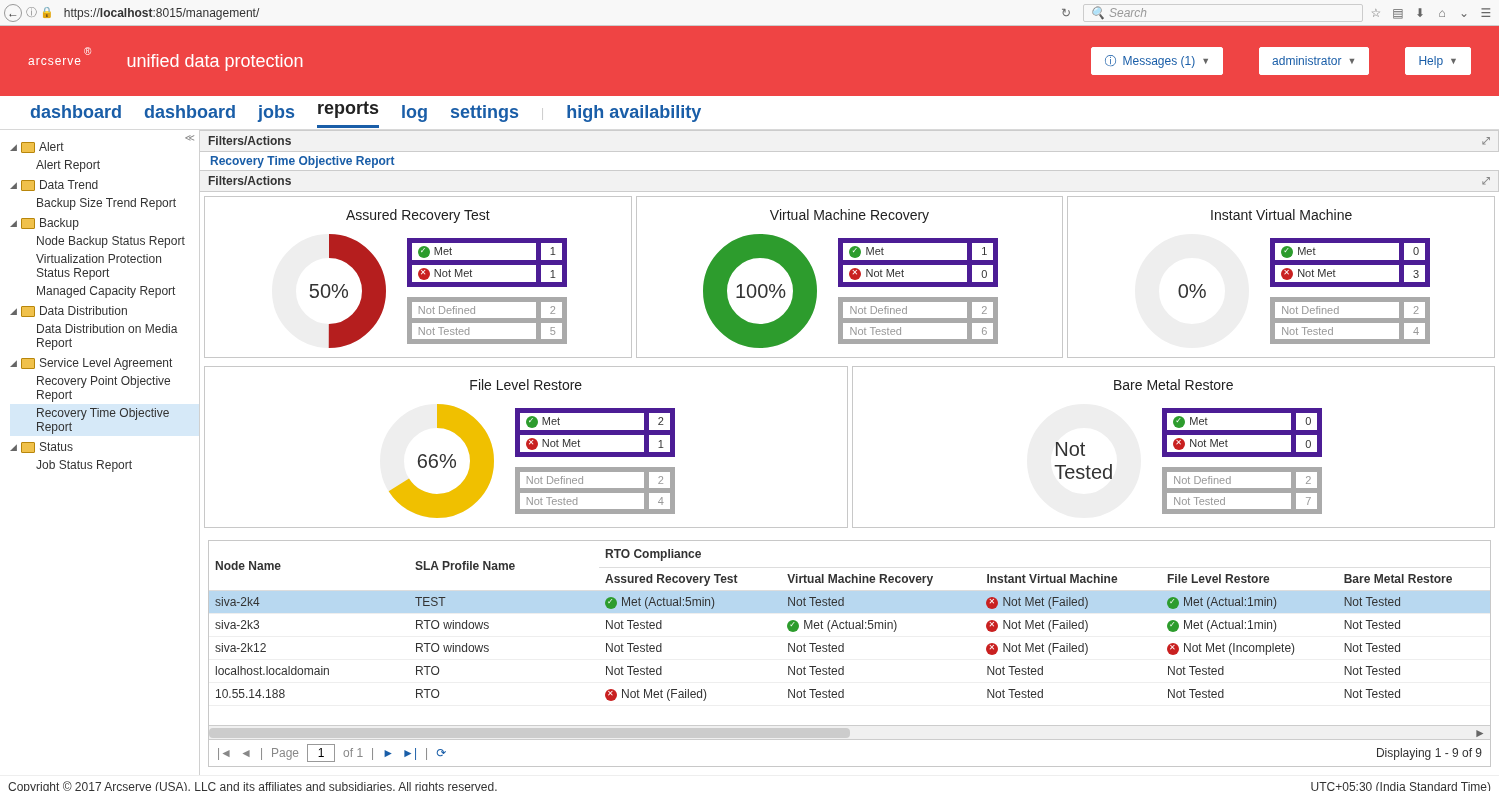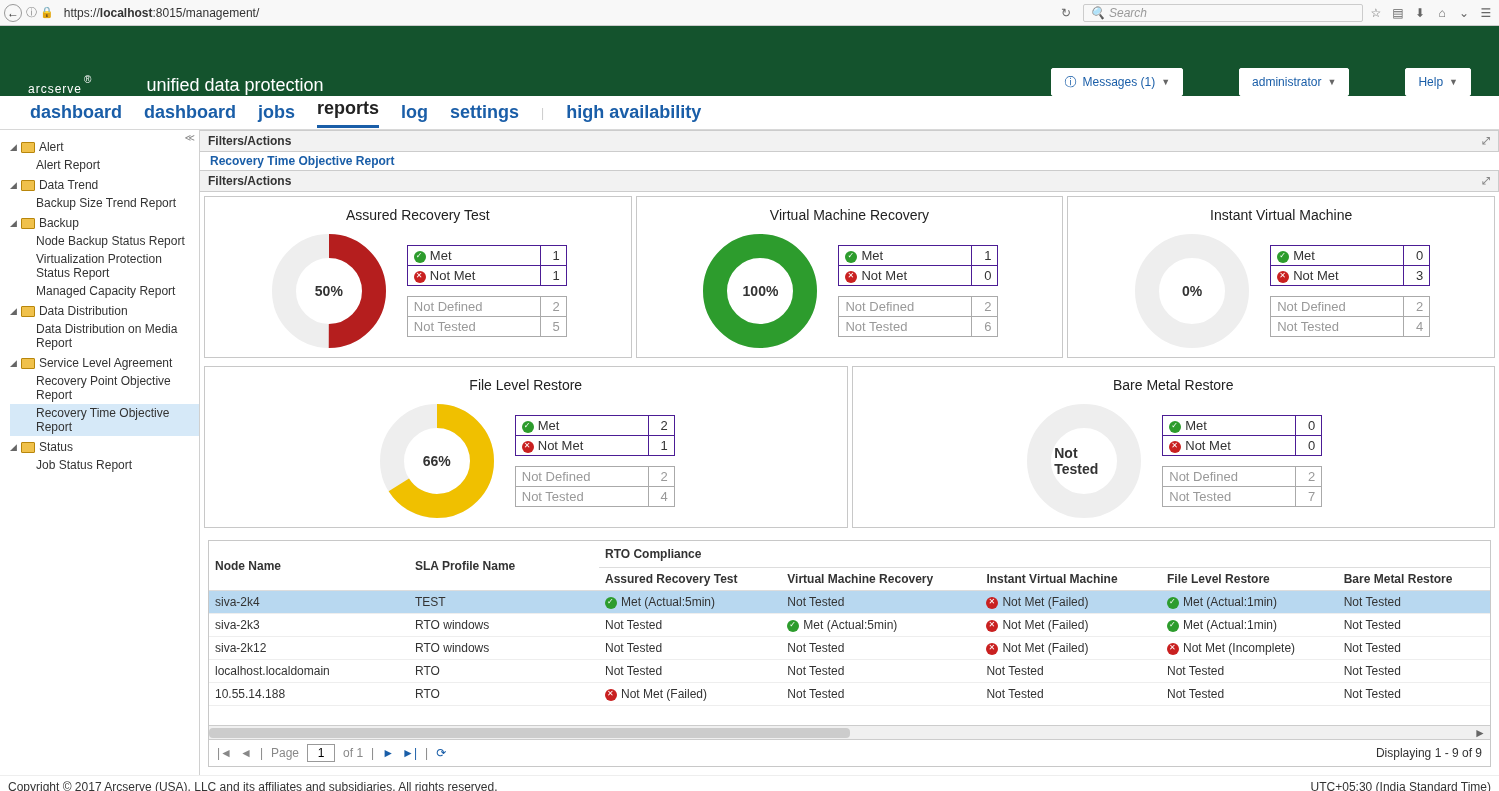--- a/index.html
+++ b/index.html
@@ -6,21 +6,21 @@
 body{background:#fff;color:#333}
 .browser-bar{display:flex;align-items:center;height:26px;background:#f8f8f8;border-bottom:1px solid #ccc;padding:0 4px;gap:4px}
 .browser-bar .back{width:18px;height:18px;border:1px solid #999;border-radius:50%;display:flex;align-items:center;justify-content:center;cursor:pointer}
 .browser-bar .lock{font-size:11px;color:#888}
 .browser-bar .url{flex:0 0 auto;padding:2px 6px}
 .browser-bar .url strong{font-weight:bold}
 .browser-bar .spacer{flex:1}
 .browser-bar .reload{padding:0 8px;color:#666;cursor:pointer}
 .browser-bar .search{flex:0 0 280px;border:1px solid #ccc;height:18px;padding:0 6px;display:flex;align-items:center;gap:4px;color:#999;font-style:italic;border-radius:2px}
 .browser-bar .ico{width:18px;text-align:center;color:#666;cursor:pointer}
-.app-header{background:#14532d;color:#fff;height:70px;display:flex;align-items:flex-end;padding:0 28px;gap:56px}
+.app-header{background:#ef4444;color:#fff;height:70px;display:flex;align-items:center;padding:0 28px;gap:36px}
 .logo{font-size:28px;font-weight:300;letter-spacing:1px;display:flex;align-items:center}
 .logo .sup{font-size:10px;position:relative;top:-10px;left:2px}
 .tagline{font-size:18px;font-weight:300}
 .app-header .spacer{flex:1}
 .hbtn{background:#fff;color:#1a5ea8;border:1px solid #fff;border-radius:2px;height:28px;padding:0 12px;display:flex;align-items:center;gap:6px;cursor:pointer;font-size:13px}
 .hbtn .caret{font-size:9px;color:#666}
 .nav{background:#fff;border-bottom:1px solid #d8d8d8;height:34px;display:flex;align-items:center;padding:0 30px;gap:22px}
 .nav a{color:#1a5ea8;font-weight:bold;font-size:18px;cursor:pointer;text-decoration:none}
 .nav a.active{color:#222;border-bottom:3px solid #1a5ea8;padding-bottom:6px}
 .nav .sep{color:#ccc}
@@ -36,24 +36,24 @@
 .bar{background:#f2f2f2;border:1px solid #ccc;border-left:none;padding:3px 8px;font-weight:bold;font-size:12px;display:flex;align-items:center;justify-content:space-between}
 .bar .exp{color:#888;font-size:10px}
 .subtitle{color:#1a5ea8;font-weight:bold;font-size:12px;padding:2px 10px}
 .cards{padding:4px;display:grid;grid-template-columns:1fr 1fr 1fr;gap:4px}
 .cards.row2{grid-template-columns:1fr 1fr}
 .card{border:1px solid #c8c8c8;background:#fff;padding:6px;display:flex;flex-direction:column;align-items:center}
 .card-title{font-size:14px;font-weight:normal;color:#222;padding:4px 0 8px}
 .card-body{display:flex;align-items:center;gap:18px;width:100%;justify-content:center}
 .donut{width:120px;height:120px;position:relative}
 .donut svg{width:100%;height:100%}
-.donut .label{position:absolute;top:50%;left:50%;transform:translate(-50%,-50%);font-weight:bold;font-size:14px}
+.donut .label{position:absolute;top:50%;left:50%;transform:translate(-50%,-50%);font-weight:normal;font-size:20px}
 .legend-tables{display:flex;flex-direction:column;gap:10px}
 .leg-tbl{border:1px solid #000;border-collapse:collapse;min-width:160px}
-.leg-tbl td{border:1px solid #4c1d95;padding:2px 6px;font-size:13px}
+.leg-tbl td{border:5px solid #4c1d95;padding:2px 6px;font-size:11px}
 .leg-tbl td.num{text-align:right;width:26px}
 .leg-tbl.muted{border-color:#aaa}
 .leg-tbl.muted td{border-color:#aaa;color:#999}
 .dot-ok{display:inline-block;width:12px;height:12px;background:#2d9c2d;border-radius:50%;position:relative;margin-right:4px;vertical-align:middle}
 .dot-ok::after{content:"✓";color:#fff;font-size:8px;position:absolute;top:0;left:2px}
 .dot-err{display:inline-block;width:12px;height:12px;background:#c92020;border-radius:50%;position:relative;margin-right:4px;vertical-align:middle}
 .dot-err::after{content:"✕";color:#fff;font-size:8px;position:absolute;top:0;left:2px}
 .table-wrap{margin:8px;border:1px solid #c8c8c8;flex:1;display:flex;flex-direction:column;overflow:hidden}
 .gridtbl{width:100%;border-collapse:collapse}
 .gridtbl th{background:#fff;text-align:left;padding:6px;font-weight:bold;border-bottom:1px solid #ddd;font-size:12px}

